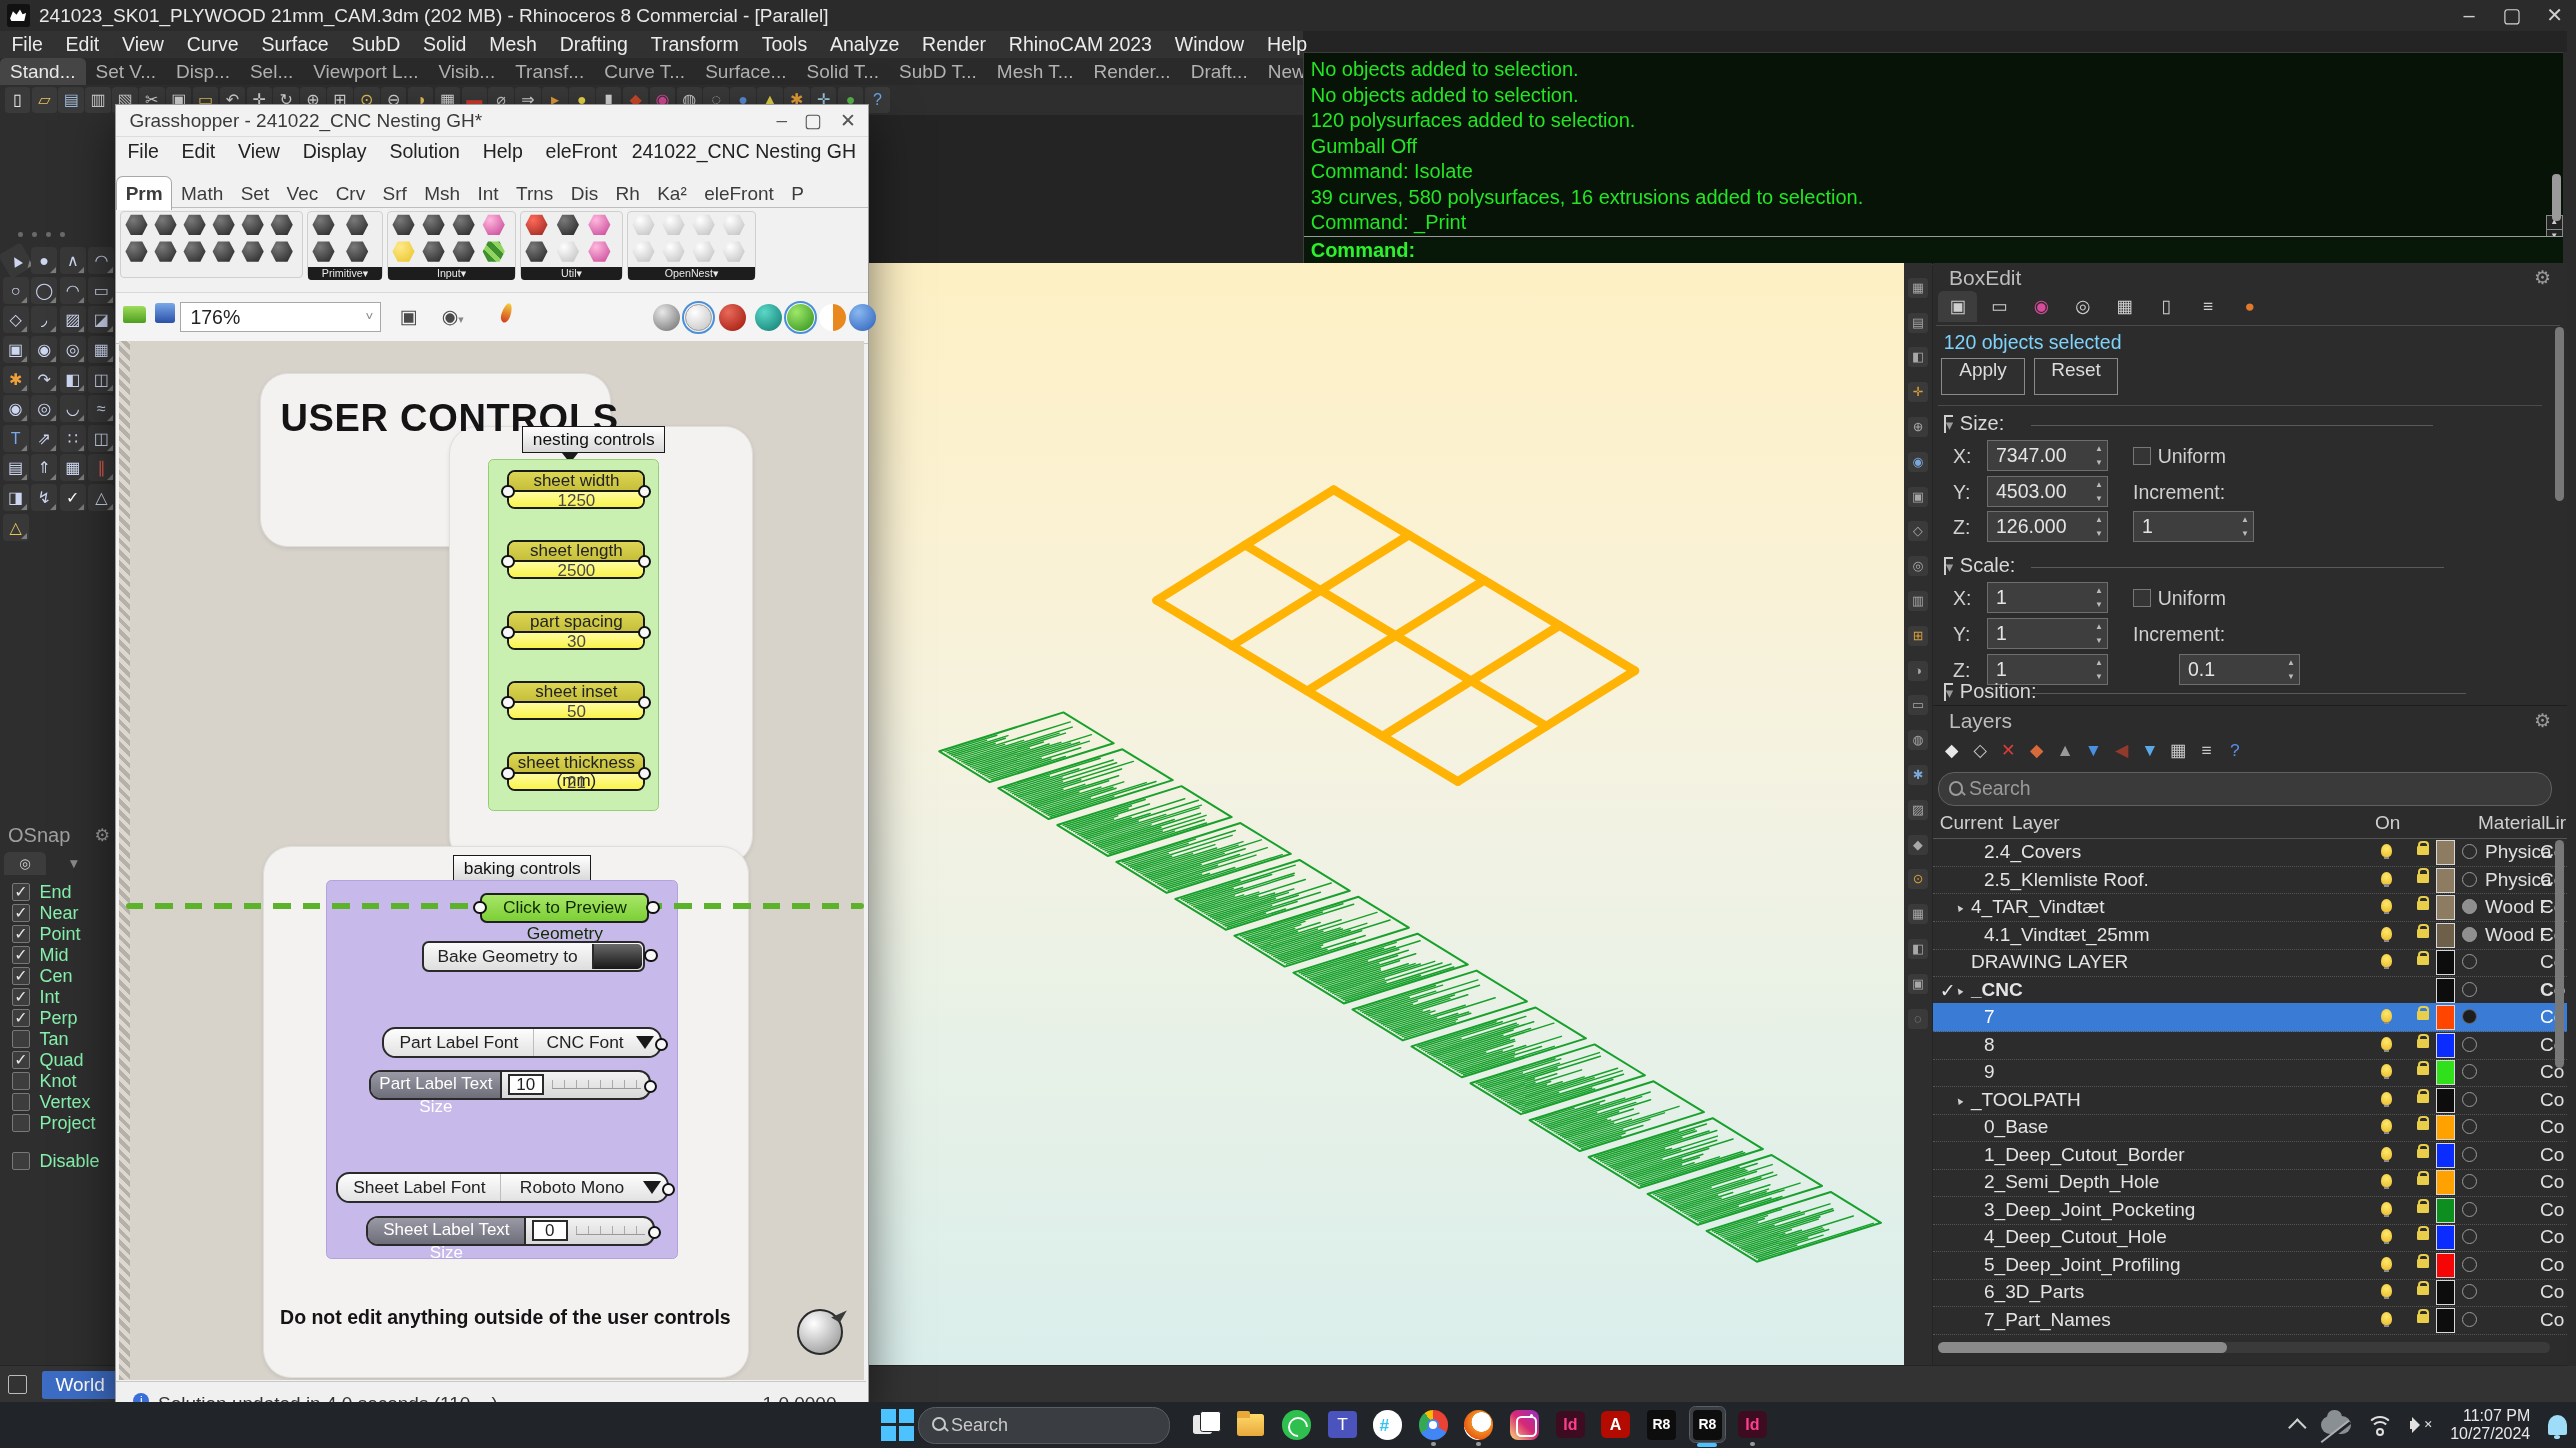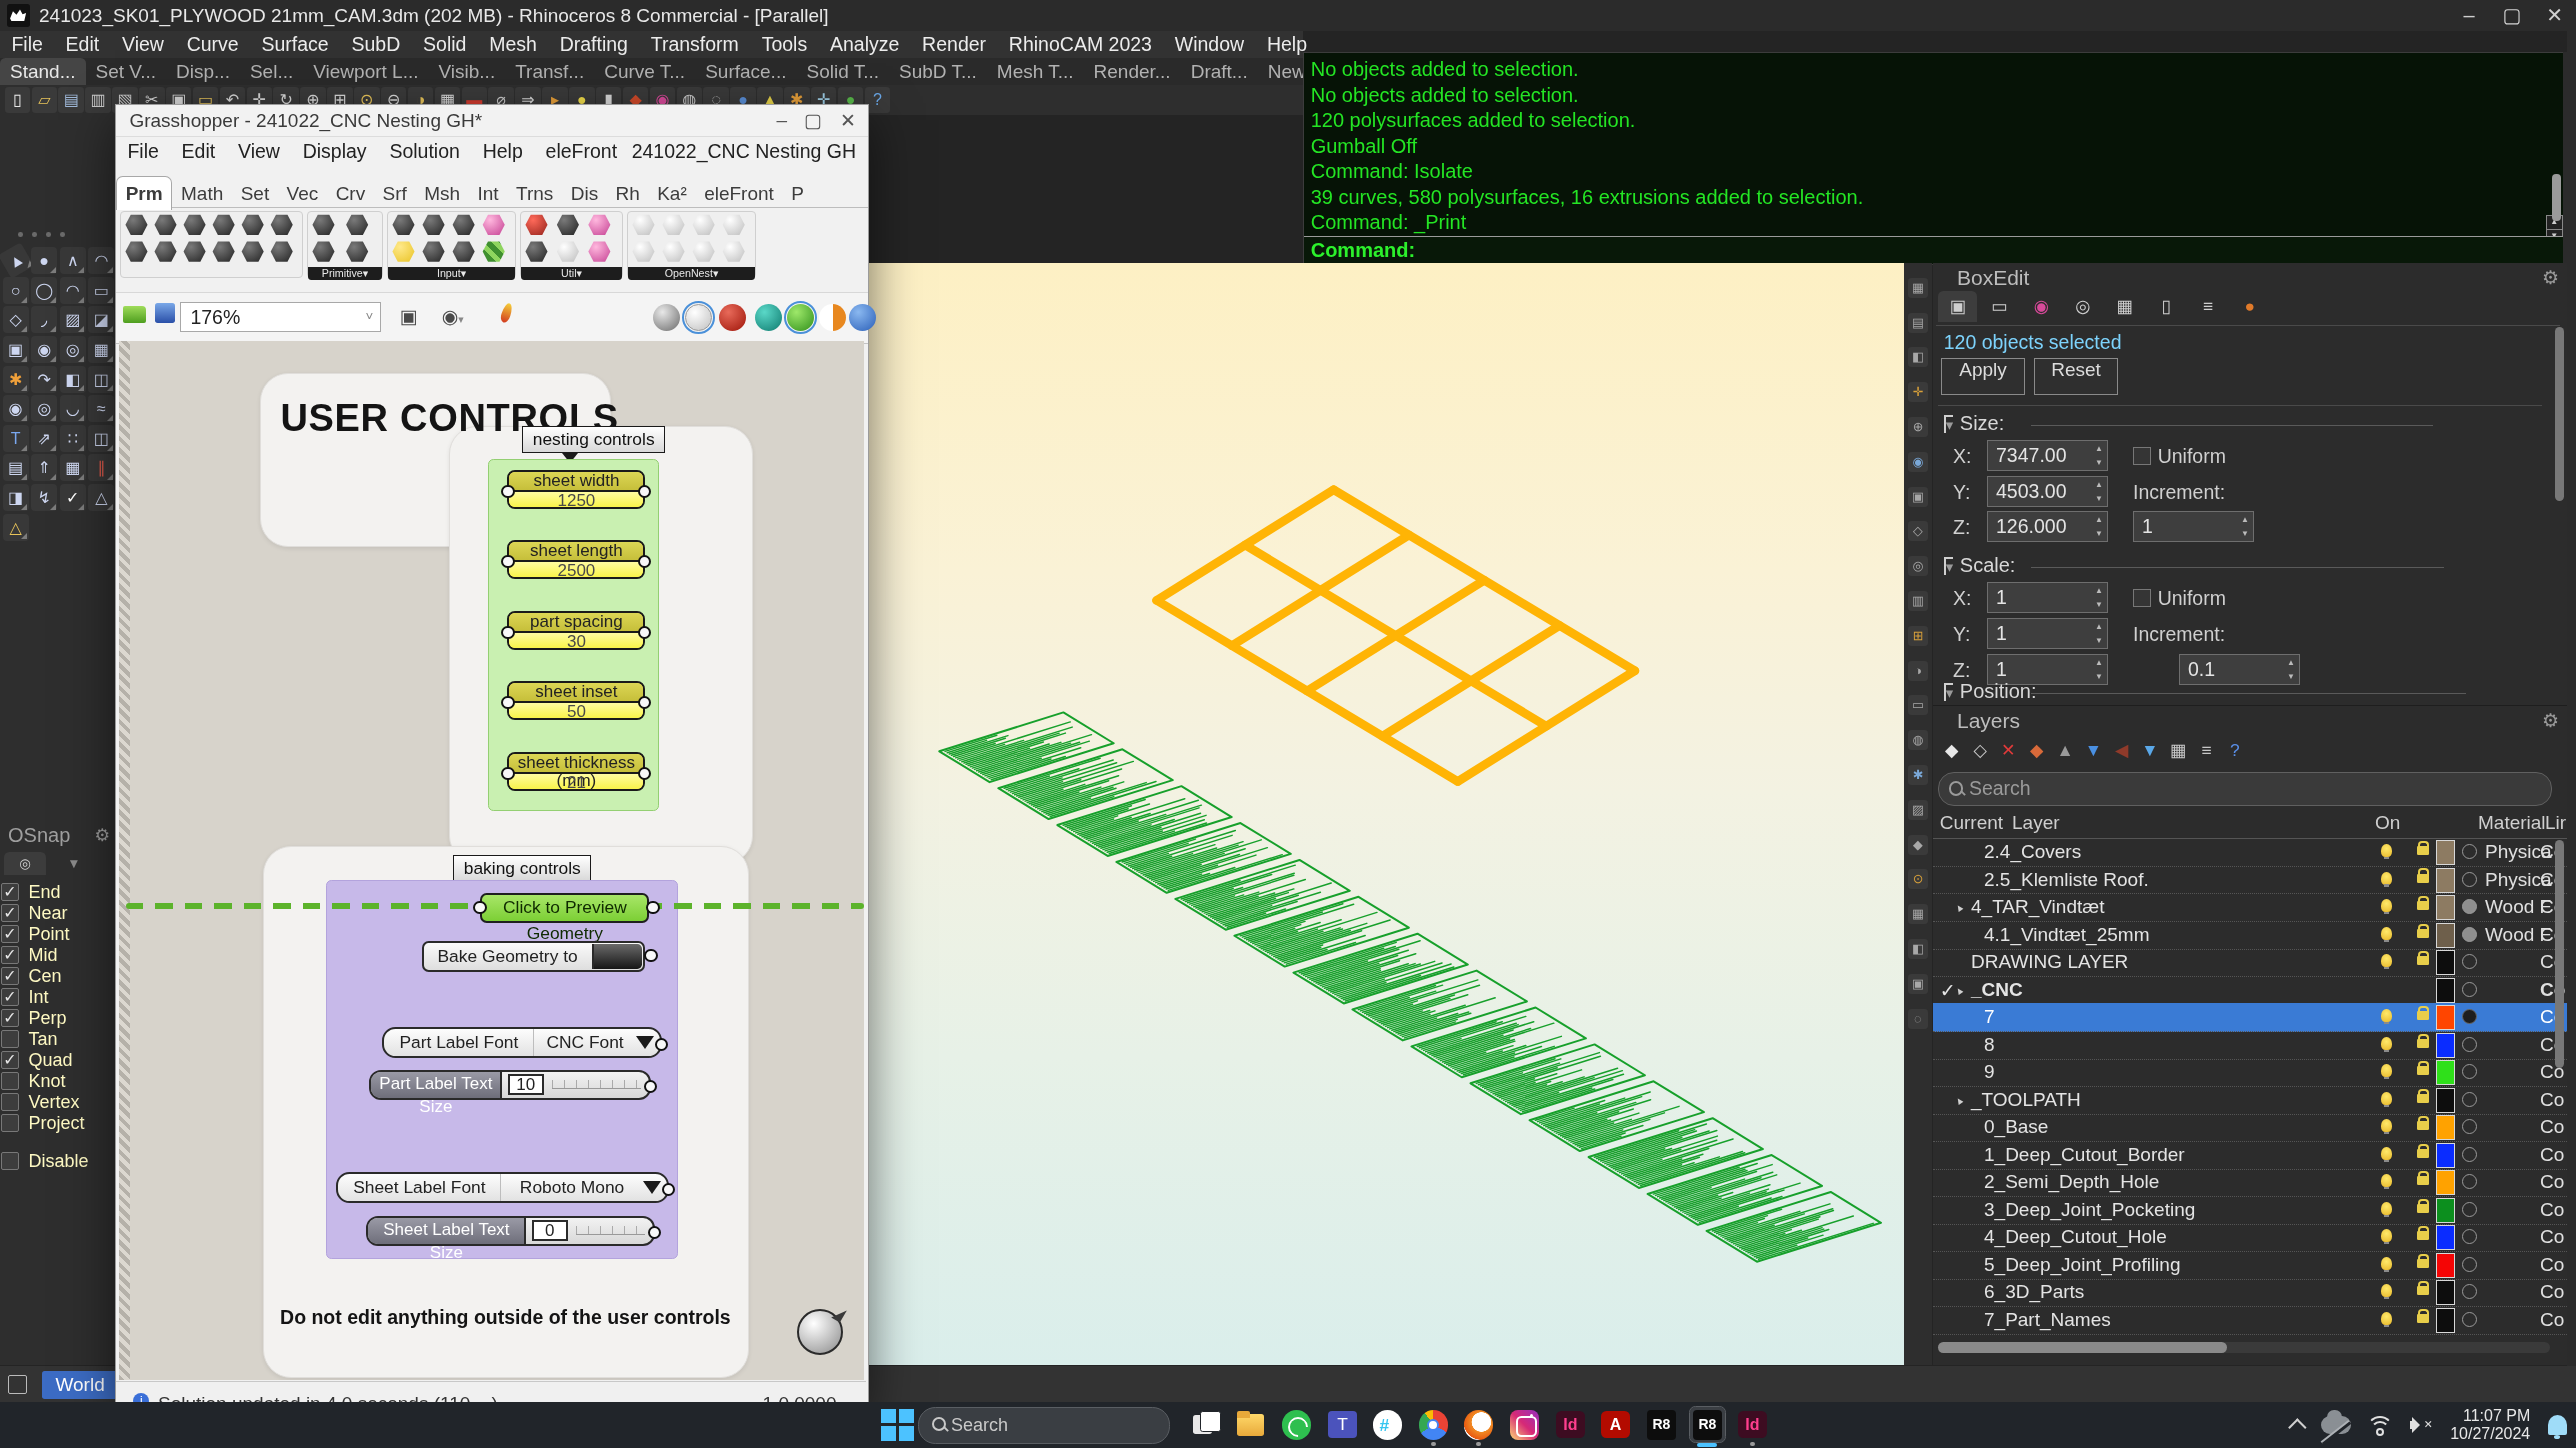--- a/index.html
+++ b/index.html
@@ -37,34 +37,34 @@
   #palette{position:absolute;left:1.3px;top:132px;width:117px;}
   .pic{position:relative;display:inline-block;width:26px;height:27px;margin:1.3px;border-radius:4px;background:#383838;
     color:#cdd6f0;text-align:center;line-height:27px;font-size:16px;vertical-align:top;}
   .pic:after{content:"";position:absolute;right:1.3px;bottom:1.3px;border-left:6px solid transparent;border-bottom:6px solid #7c7c7c;}
   #osnap{position:absolute;left:0;top:710px;width:118px;}
   #osnap .ttl{color:#9f9f9f;font-size:20px;padding-left:8px;}
   #osnap .gear{position:absolute;right:8px;top:1.3px;color:#9f9f9f;font-size:17.4px;}
   .otab{display:inline-block;width:42px;height:23px;background:#3c3c3c;border-radius:5.4px 5.4px 0 0;margin-left:4px;
     color:#cfcfcf;text-align:center;line-height:23px;font-size:13.4px;}
   .otab.off{background:transparent;color:#8a8a8a;}
-  .osrow{position:relative;height:21px;line-height:21px;padding-left:1px;color:#fef9c3;font-size:18px;}
+  .osrow{position:relative;height:21px;line-height:21px;padding-left:12px;color:#86efac;font-size:18px;}
   .ckb{display:inline-block;width:16px;height:16px;background:#3d3d3d;border:1.3px solid #787878;border-radius:2px;
     vertical-align:-2.7px;margin-right:9.4px;position:relative;}
   .ckb.on:after{content:"✓";position:absolute;left:1.3px;top:-2.7px;color:#e8e8e8;font-size:16px;}
   
   #viewport{left:866px;top:263px;width:1038px;height:1102px;z-index:1;
     background:linear-gradient(180deg,#fdf0c4 0%,#faf2d6 28%,#f3f2e2 48%,#e7f1e7 72%,#daeeeb 100%);}
   
   #rstrip{left:1904px;top:263px;width:28px;height:1102px;background:#2e2e2e;z-index:1;}
   .sic{width:20px;height:20px;margin:14.8px auto 0;border-radius:3.4px;background:#3a3a3a;color:#a8a8a8;
     text-align:center;line-height:20px;font-size:12.7px;}
   #panels{left:1933px;top:263px;width:634px;height:1102px;background:#2c2c2c;z-index:1;}
   #redge{left:2567px;top:31px;width:9.4px;height:1418px;background:#2b2b2b;z-index:1;}
-  .phead{position:absolute;left:8px;width:100%;height:29.5px;color:#bdbdbd;font-size:21px;text-align:center;}
+  .phead{position:absolute;left:0;width:100%;height:29.5px;color:#bdbdbd;font-size:21px;text-align:center;}
   .phead .t{position:absolute;left:16px;top:2.7px;}
   .phead .gear{position:absolute;right:16px;top:2.7px;font-size:19px;color:#9a9a9a;}
   .btab{display:inline-block;width:39px;height:31px;margin-left:2.7px;text-align:center;line-height:31px;
     font-size:17.4px;color:#cfcfcf;border-radius:5.4px 5.4px 0 0;}
   .btab.act{background:#3d3d3d;}
   .pbtn{position:absolute;height:35px;background:#2f2f2f;border:1.3px solid #8a8a8a;color:#dcdcdc;
     font-size:19px;text-align:center;}
   .sechead{position:absolute;color:#d8d8d8;font-size:20px;}
   .sechead:after{content:"";position:absolute;left:87px;right:-429px;top:13.4px;border-top:0.7px solid #5a5a5a;}
   .sechead .chev{color:#9a9a9a;font-size:14.8px;margin-right:6.7px;}

